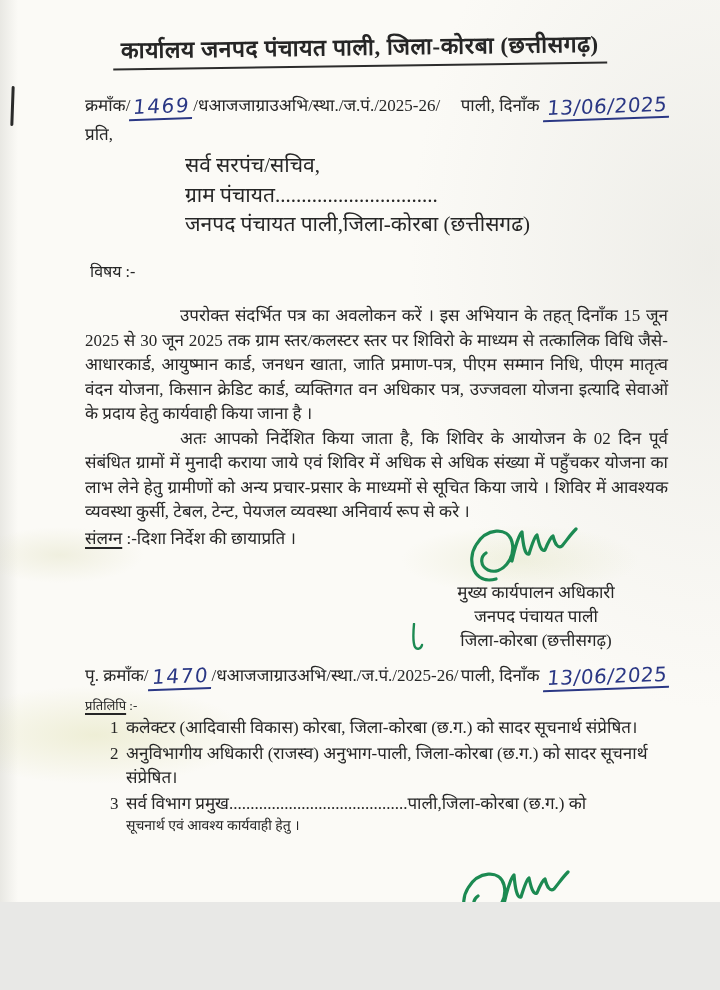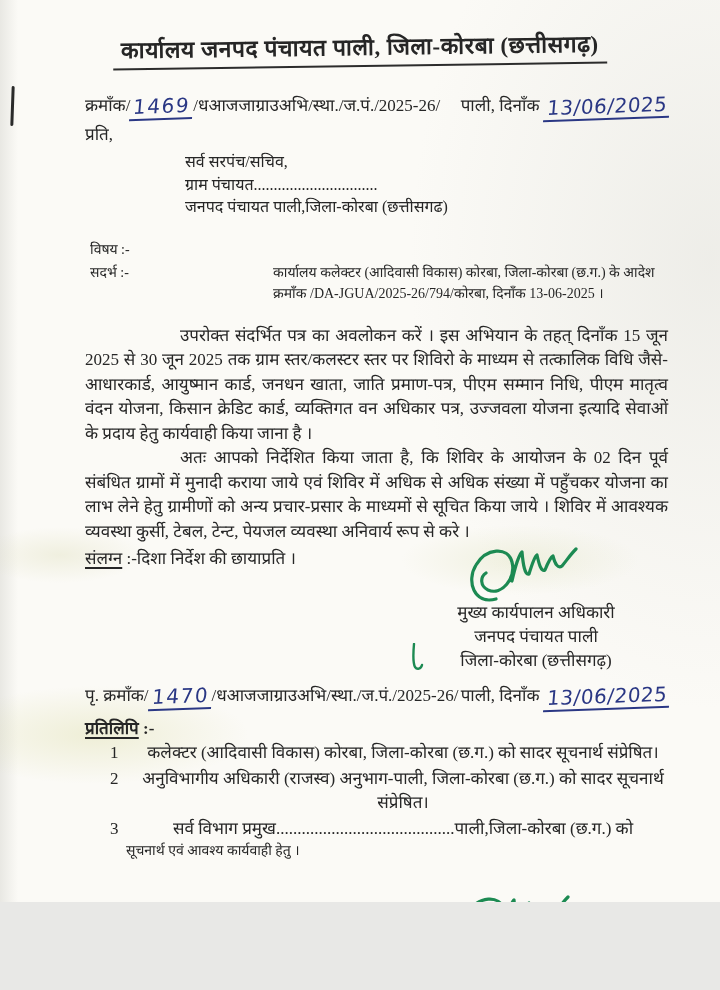--- a/index.html
+++ b/index.html
@@ -46,46 +46,46 @@
     color:#2a3784;
     font-size:20px; font-weight:500;
     letter-spacing:1.5px; line-height:1;
     padding:0 3px 2px;
     border-bottom:2px solid #2a3784;
     transform:rotate(-2deg) skewX(-7deg);
     vertical-align:-2px;
   }
   .ink-date { letter-spacing:0.5px; }
   .plain-line { margin:3px 0 0 85px; font-size:17px; line-height:1.4; }
-  .addr-block { margin:4px 0 0 185px; font-size:16px; line-height:1.42; }
-  .subj-row { display:flex; margin:20px 55px 0 90px; font-size:14px; line-height:1.5;gap:43px; }
+  .addr-block { margin:4px 0 0 185px; font-size:21px; line-height:1.42; }
+  .subj-row { display:flex; margin:20px 55px 0 90px; font-size:16px; line-height:1.5; }
   .subj-label { flex:none; width:140px; }
   .subj-text  { flex:1; }
   .body-para {
     margin:0 52px 0 85px;
     font-size:17px; line-height:1.44;
     text-align:justify; text-indent:95px;
   }
   .body-para.first { margin-top:20px; }
   .encl-line { margin:2px 12px 0 85px; font-size:17px; }
   .u-word { text-decoration:underline; text-underline-offset:3px; text-decoration-thickness:1.5px; }
   .sig-block {
     width:280px; margin:0 44px 0 auto;
     text-align:center; font-size:17px; line-height:1.4;
     position:relative; font-weight:400;
   }
   .sig-block.first { margin-top:-30px; }
   .sig-block.second { margin-top:26px; margin-right:52px; }
   .sig-svg { display:block; margin:0 auto -16px 60px; position:relative; z-index:1; }
   .pen-l { position:absolute; left:14px; bottom:2px; }
   .sig-line3 { position:relative; }
-  .copies-label { margin:6px 8px 0 85px; font-size:17px;font-weight:bold; }
+  .copies-label { margin:6px 8px 0 85px; font-size:13px; }
   .copy-item { display:flex; margin:2px 40px 0 110px; font-size:17px; line-height:1.42; }
   .copy-num { flex:none; width:16px; }
-  .copy-text { flex:1;text-align:center; }
+  .copy-text { flex:1; }
   .copy-cont { margin:0 40px 0 126px; font-size:14px; line-height:1.42; }
 </style>
 </head>
 <body>
 
 <div class="page">
 
   <div class="header-title">कार्यालय जनपद पंचायत पाली, जिला-कोरबा (छत्तीसगढ़)</div>
 
   <div class="margin-stroke"></div>
@@ -105,24 +105,20 @@
   <div class="addr-block">
     <div>सर्व सरपंच/सचिव,</div>
     <div>ग्राम पंचायत...............................</div>
     <div>जनपद पंचायत पाली,जिला-कोरबा (छत्तीसगढ)</div>
   </div>
 
   <div class="subj-row">
     <div class="subj-label">विषय :-</div>
   </div>
 
-  <div class="subj-row" style="margin-top:2px">
-    <div class="subj-label">सदर्भ :-</div>
-    <div class="subj-text">कार्यालय कलेक्टर (आदिवासी विकास) कोरबा, जिला-कोरबा (छ.ग.) के आदेश क्रमाँक /DA-JGUA/2025-26/794/कोरबा, दिनाँक 13-06-2025 ।</div>
-  </div>
 
   <div class="body-para first">उपरोक्त संदर्भित पत्र का अवलोकन करें । इस अभियान के तहत् दिनाँक 15 जून 2025 से 30 जून 2025 तक ग्राम स्तर/कलस्टर स्तर पर शिविरो के माध्यम से तत्कालिक विधि जैसे- आधारकार्ड, आयुष्मान कार्ड, जनधन खाता, जाति प्रमाण-पत्र, पीएम सम्मान निधि, पीएम मातृत्व वंदन योजना, किसान क्रेडिट कार्ड, व्यक्तिगत वन अधिकार पत्र, उज्जवला योजना इत्यादि सेवाओं के प्रदाय हेतु कार्यवाही किया जाना है ।</div>
   <div class="body-para">अतः आपको निर्देशित किया जाता है, कि शिविर के आयोजन के 02 दिन पूर्व संबंधित ग्रामों में मुनादी कराया जाये एवं शिविर में अधिक से अधिक संख्या में पहुँचकर योजना का लाभ लेने हेतु ग्रामीणों को अन्य प्रचार-प्रसार के माध्यमों से सूचित किया जाये । शिविर में आवश्यक व्यवस्था कुर्सी, टेबल, टेन्ट, पेयजल व्यवस्था अनिवार्य रूप से करे ।</div>
 
   <div class="encl-line">
     <span class="u-word">संलग्न</span><span> :-दिशा निर्देश की छायाप्रति ।</span>
   </div>
 
   <div class="sig-block first">
     <svg class="sig-svg" width="150" height="78" viewBox="0 0 150 78">

